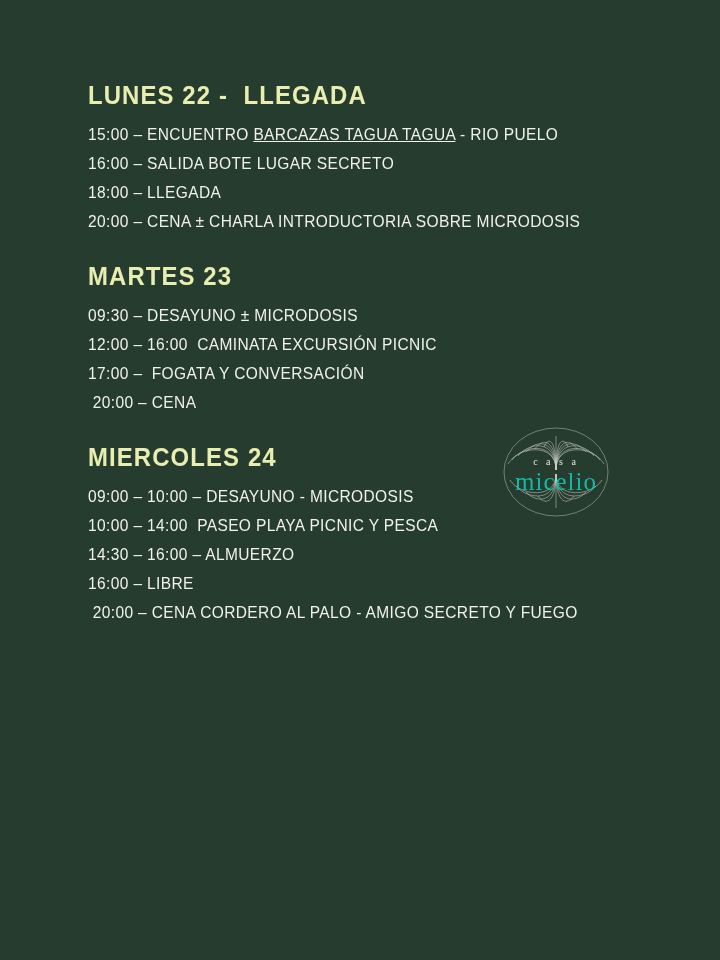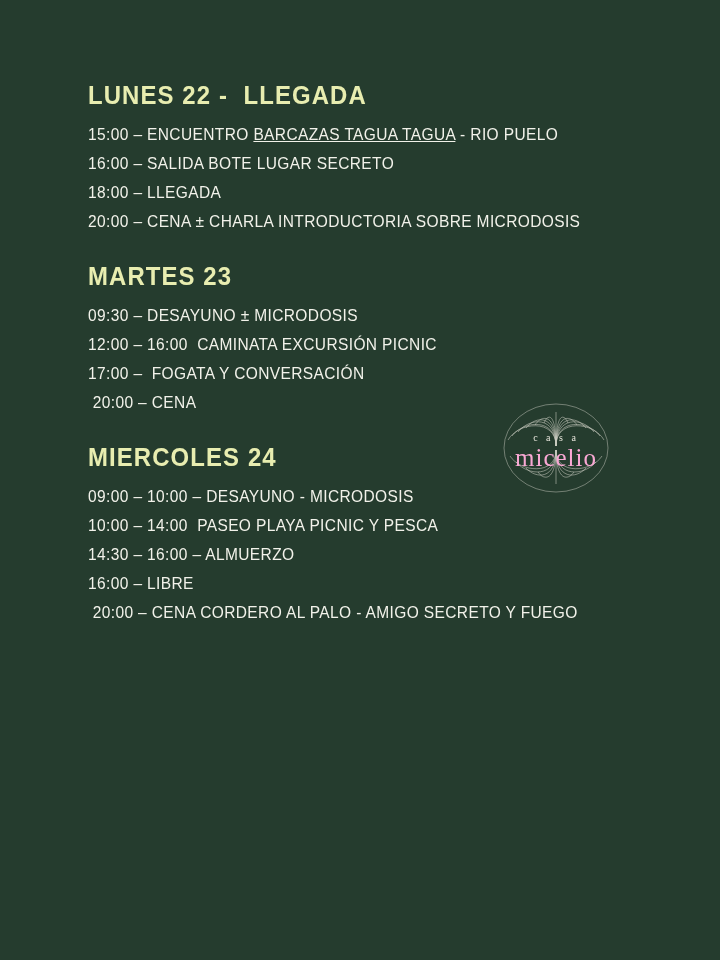--- a/index.html
+++ b/index.html
@@ -49,21 +49,21 @@
     transform-origin: left center;
     white-space: pre;
   }
   .entry.indent-1 { padding-left: 5px; }
   .entry.indent-2 { padding-left: 9px; }
   .entry .ul { text-decoration: underline; }
 
   .logo {
     position: absolute;
     left: 498px;
-    top: 396px;
+    top: 420px;
     width: 116px;
     height: 104px;
     z-index: 1;
     text-decoration: underline;
   }
   .logo svg { display: block; }
   .logo-casa {
     position: absolute;
     top: 36px;
     left: 0;
@@ -73,21 +73,21 @@
     font-family: "Liberation Serif", serif;
     font-size: 10px;
     letter-spacing: 3px;
   }
   .logo-micelio {
     position: absolute;
     top: 48px;
     left: 0;
     width: 116px;
     text-align: center;
-    color: #f9a8d4;
+    color: #14b8a6;
     font-family: "Liberation Serif", serif;
     font-size: 25px;
     letter-spacing: 1px;
   }
 </style>
 </head>
 <body>
 
 <div class="page">
 

